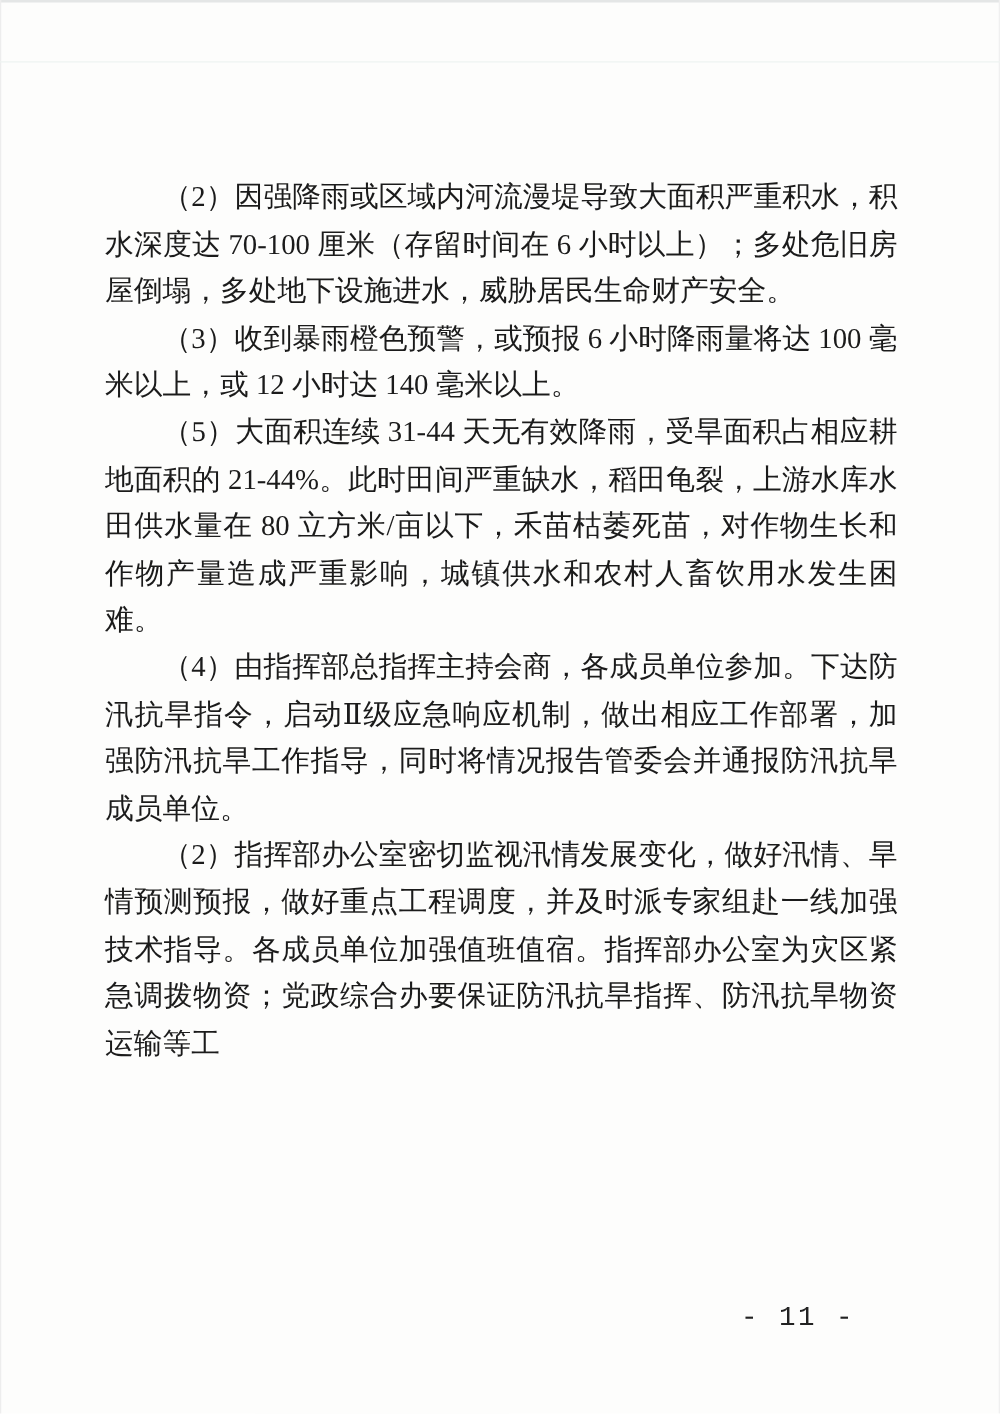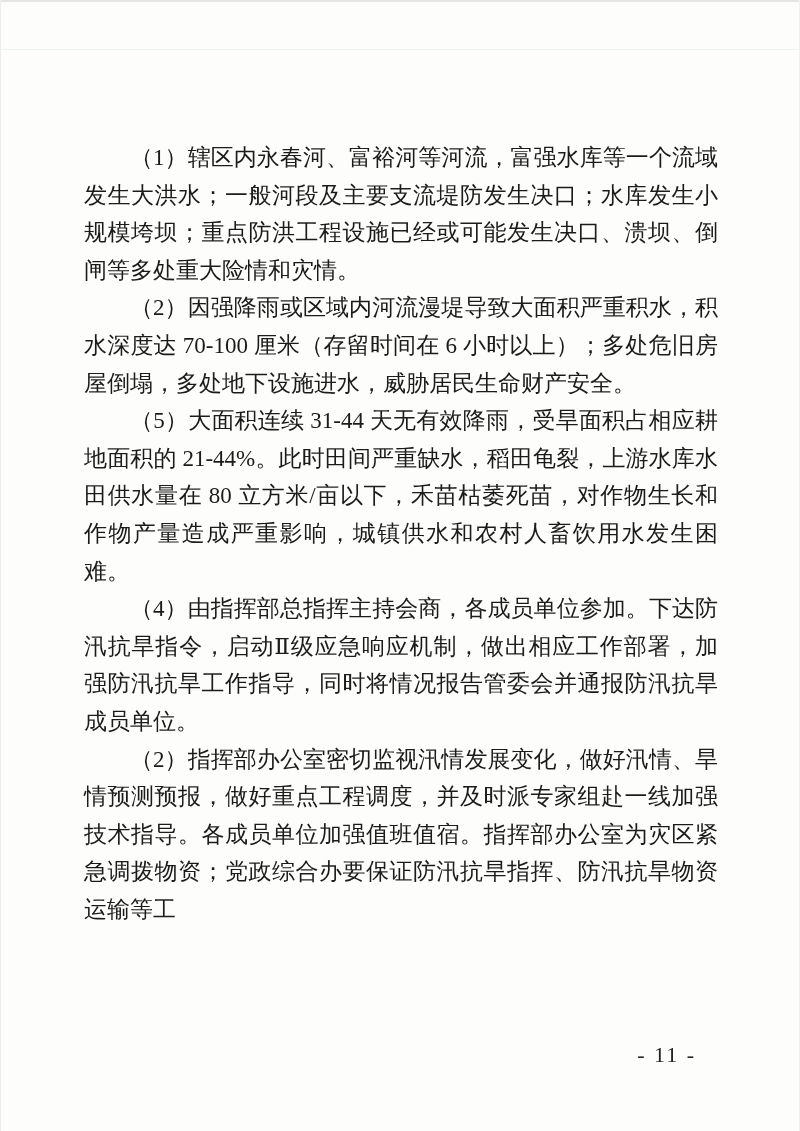--- a/index.html
+++ b/index.html
@@ -51,38 +51,38 @@
     text-align: justify;
   }
   .para {
     margin: 0;
     padding: 0;
     text-indent: 2em;
   }
   .page-number {
     position: absolute;
     top: 1042px;
-    right: 104px;
-    font-family: Liberation Serif, serif;
+    right: 116px;
+    font-family: Liberation Mono, monospace;
     font-size: 22px;
     letter-spacing: 2px;
     color: #222222;
   }
 </style>
 </head>
 <body>
 
 <div class="page">
   <div class="scan-edge-top"></div>
   <div class="scan-edge-left"></div>
   <div class="scan-edge-right"></div>
   <div class="scan-artifact-line"></div>
 
   <div class="content">
-    <p class="para">（1）辖区内永春河、富裕河等河流，富强水库等一个流域发生大洪水；一般河段及主要支流堤防发生决口；水库发生小规模垮坝；重点防洪工程设施已经或可能发生决口、溃坝、倒闸等多处重大险情和灾情。</p>
     <p class="para">（2）因强降雨或区域内河流漫堤导致大面积严重积水，积水深度达 70-100 厘米（存留时间在 6 小时以上）；多处危旧房屋倒塌，多处地下设施进水，威胁居民生命财产安全。</p>
+    <p class="para">（3）收到暴雨橙色预警，或预报 6 小时降雨量将达 100 毫米以上，或 12 小时达 140 毫米以上。</p>
     <p class="para">（5）大面积连续 31-44 天无有效降雨，受旱面积占相应耕地面积的 21-44%。此时田间严重缺水，稻田龟裂，上游水库水田供水量在 80 立方米/亩以下，禾苗枯萎死苗，对作物生长和作物产量造成严重影响，城镇供水和农村人畜饮用水发生困难。</p>
     <p class="para">（4）由指挥部总指挥主持会商，各成员单位参加。下达防汛抗旱指令，启动Ⅱ级应急响应机制，做出相应工作部署，加强防汛抗旱工作指导，同时将情况报告管委会并通报防汛抗旱成员单位。</p>
     <p class="para">（2）指挥部办公室密切监视汛情发展变化，做好汛情、旱情预测预报，做好重点工程调度，并及时派专家组赴一线加强技术指导。各成员单位加强值班值宿。指挥部办公室为灾区紧急调拨物资；党政综合办要保证防汛抗旱指挥、防汛抗旱物资运输等工</p>
   </div>
 
   <div class="page-number">- 11 -</div>
 </div>
 
 </body></html>

